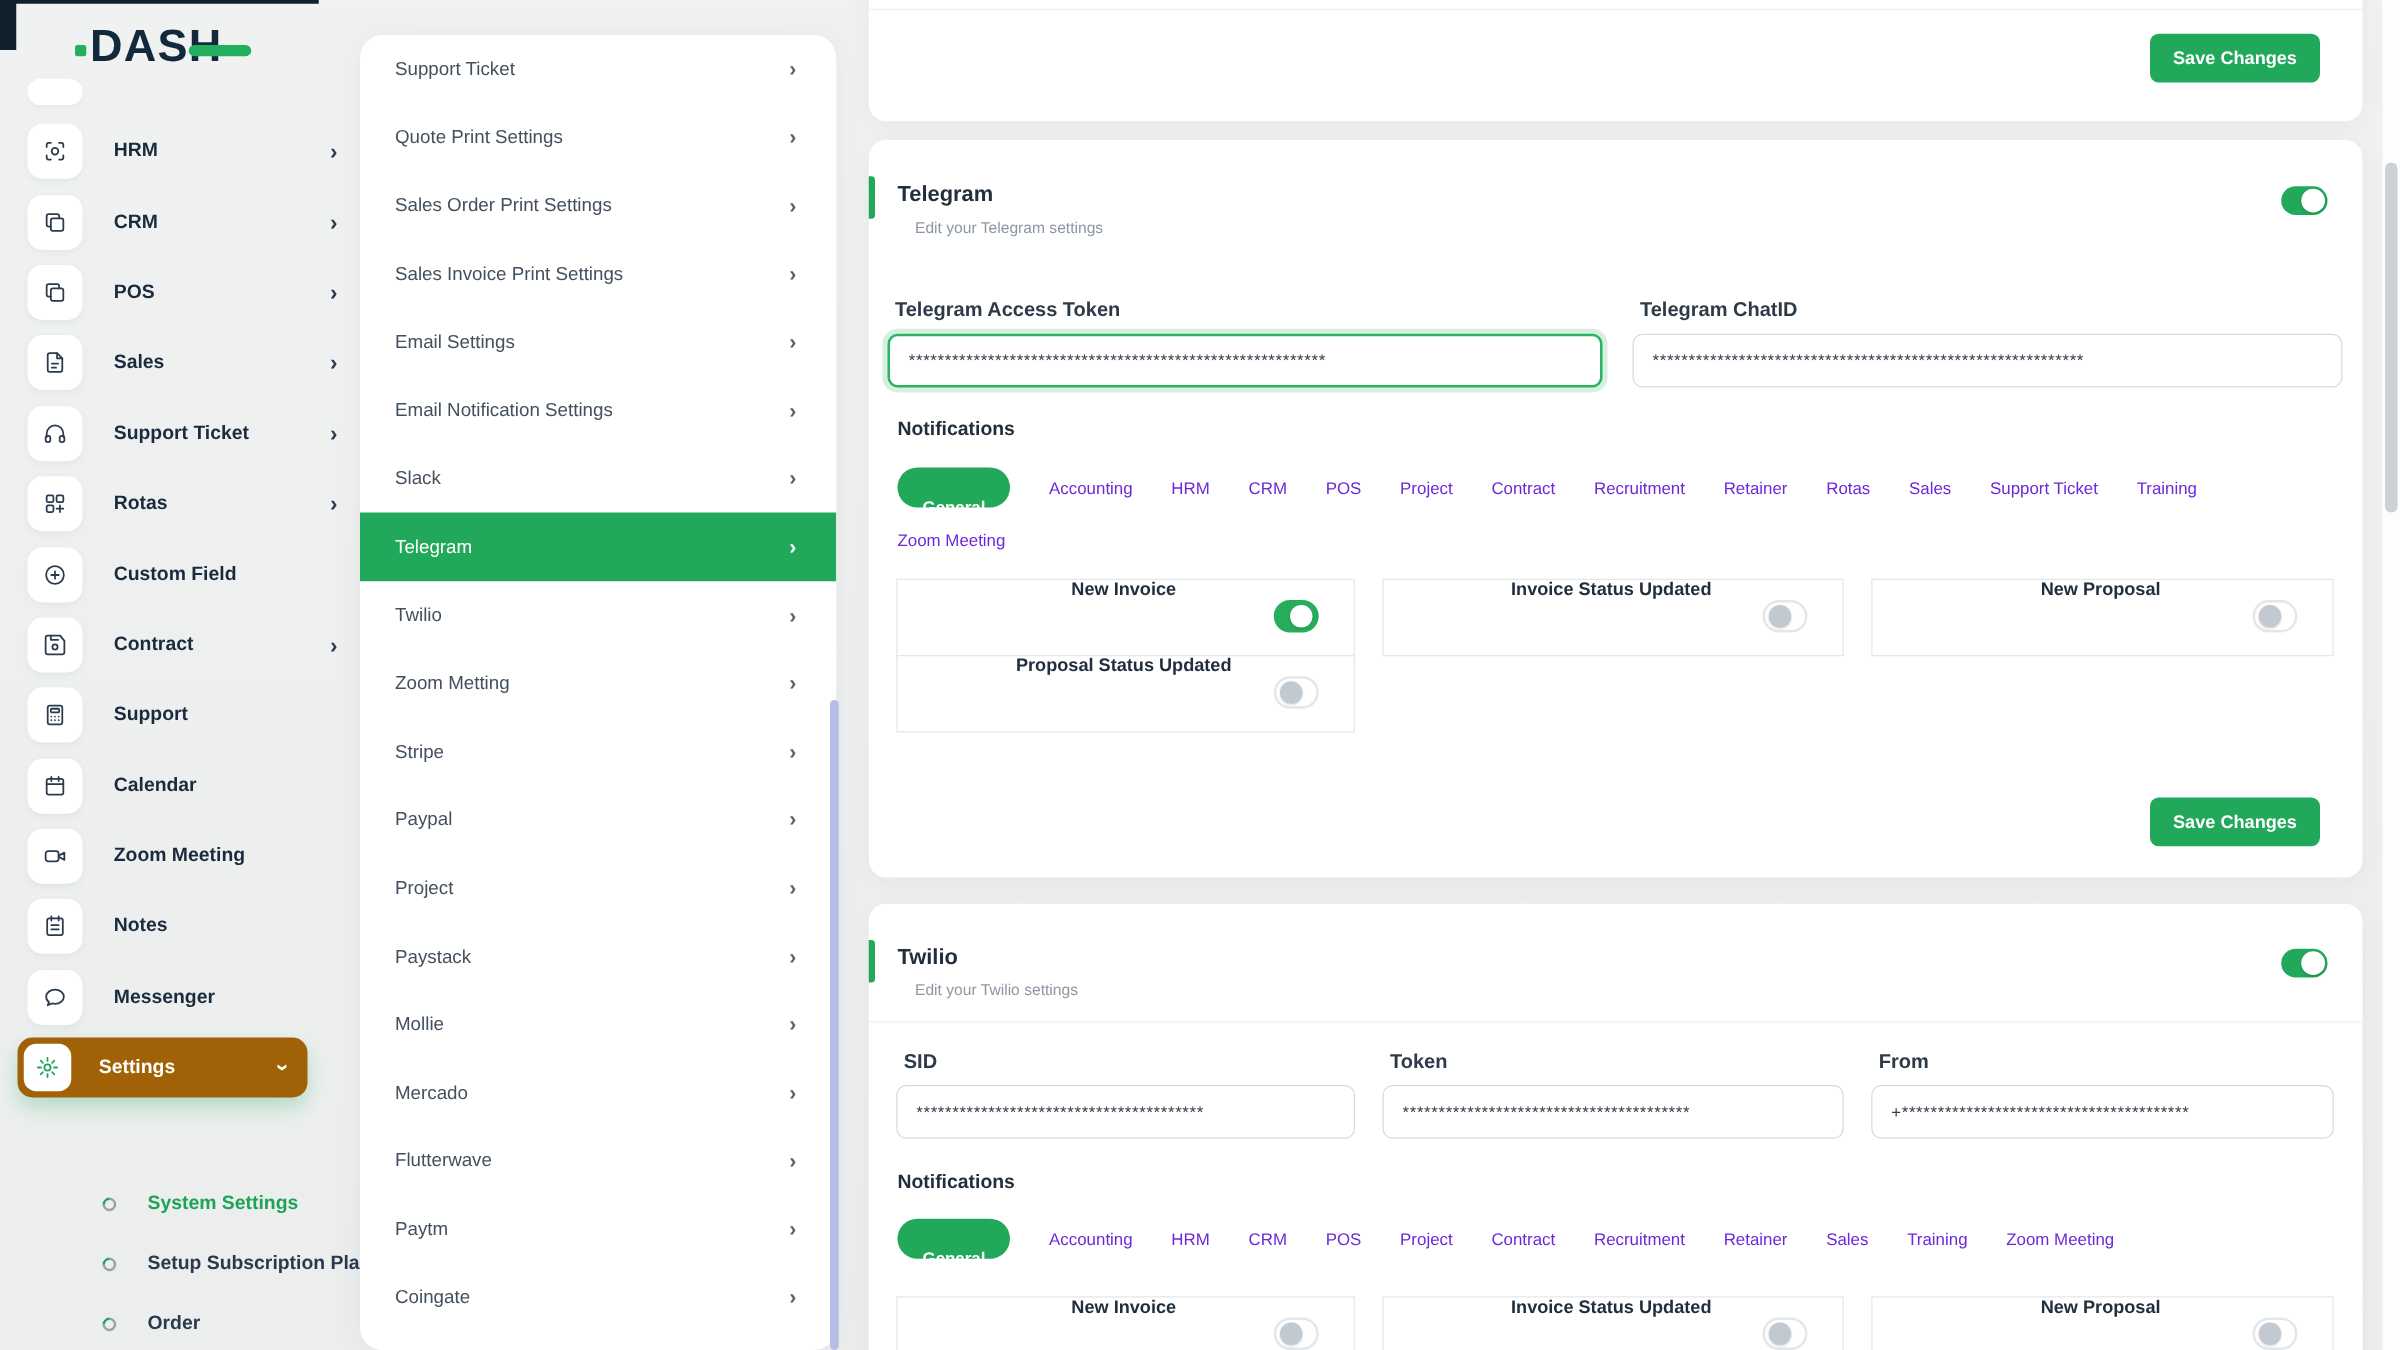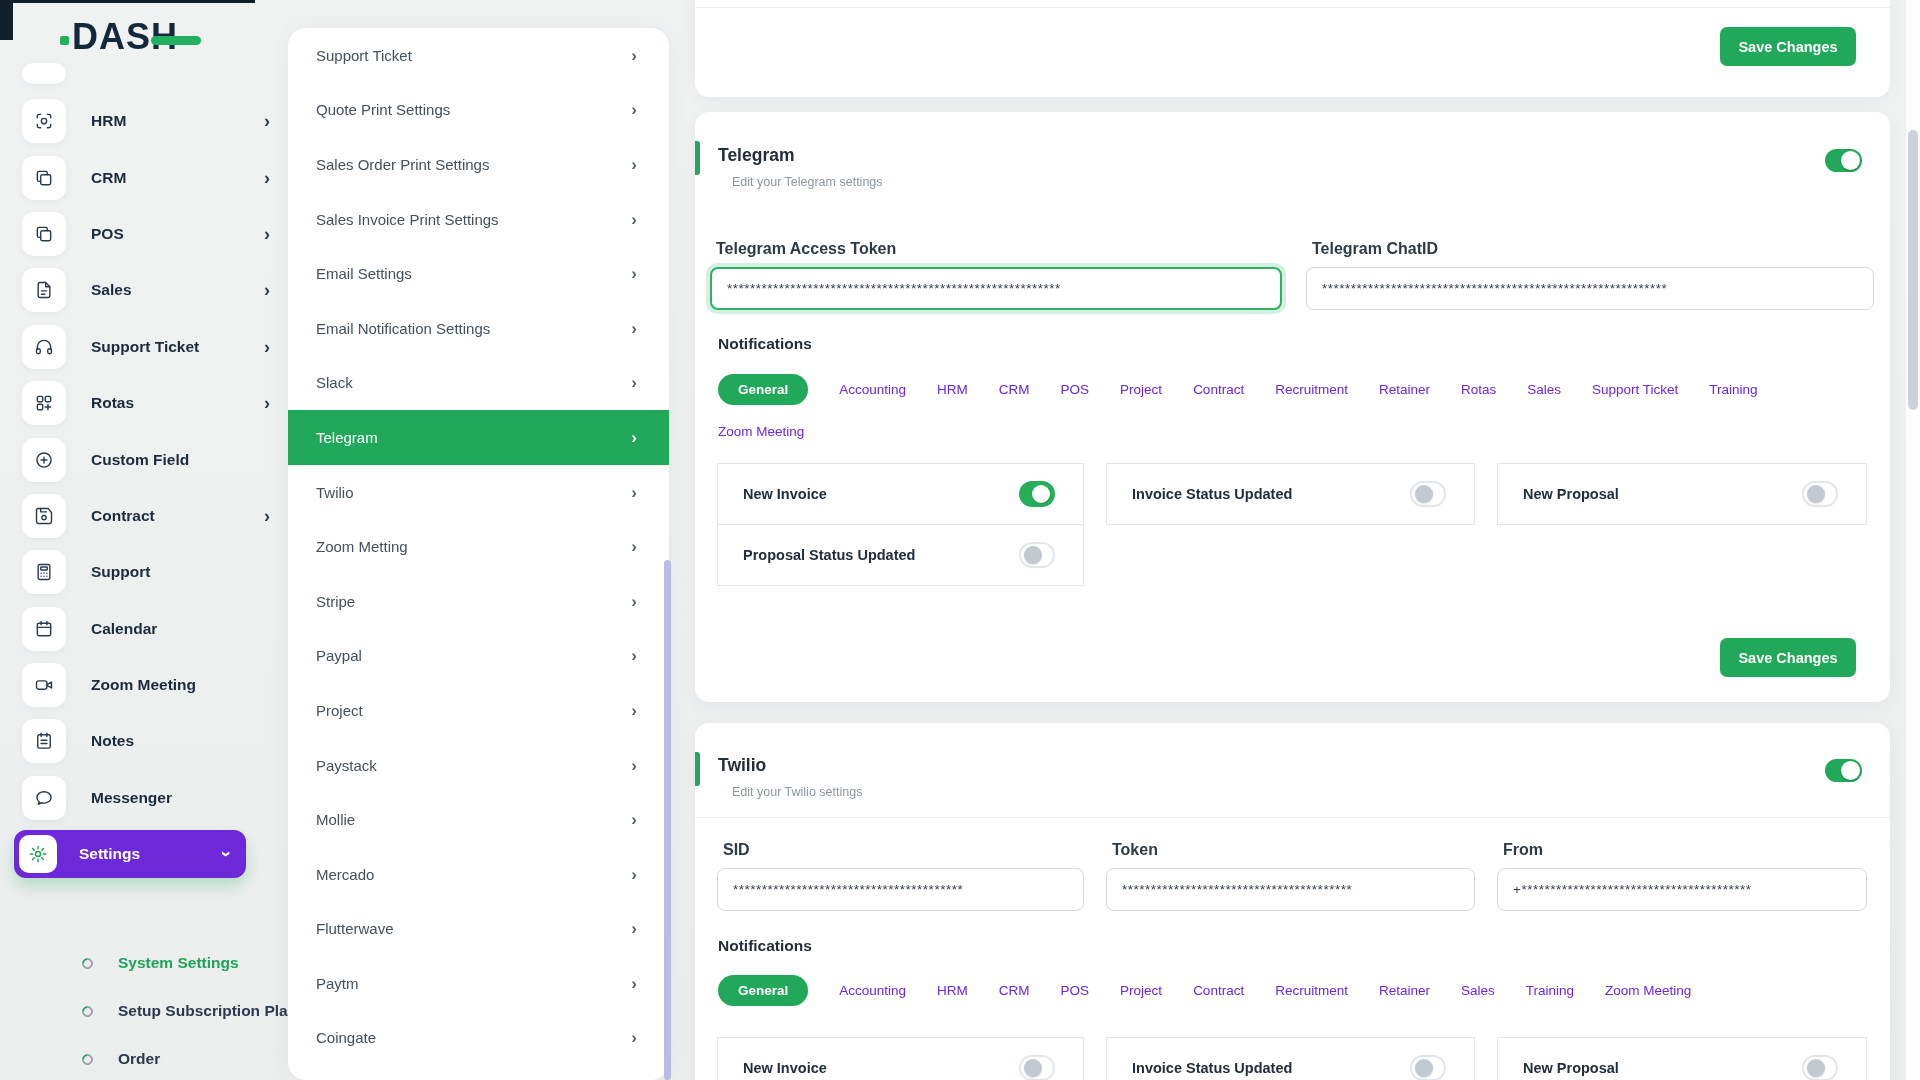--- a/index.html
+++ b/index.html
@@ -15,21 +15,21 @@
   .logo-text { font-size:36px; font-weight:800; letter-spacing:1px; color:#12293c; }
   .logo-dash { width:50px; height:9px; border-radius:5px; background:#22b05e; margin-left:-27px; margin-top:6px; }
   .partial-icon { position:absolute; left:22px; top:63px; width:44px; height:21px; background:#fff; border-radius:12px; box-shadow:0 2px 6px rgba(20,40,70,.05); }
 
   .nav { position:absolute; top:93px; left:0; width:300px; }
   .nav-item { height:56.4px; display:flex; align-items:center; padding:0 30px 0 22px; cursor:pointer; }
   .icon-box { width:44px; height:44px; border-radius:12px; background:#fff; color:#2b3b4e; display:flex; align-items:center; justify-content:center; margin-right:25px; box-shadow:0 2px 6px rgba(20,40,70,.05); flex:none; }
   .icon-box svg { width:20px; height:20px; }
   .nav-label { font-size:15.5px; font-weight:600; color:#1b2b3d; flex:1; }
   .nav-chevron { font-size:18px; font-weight:700; color:#2b3b4e; line-height:1; }
-  .nav-item.active { height:48px; margin:4.2px 54px 4.2px 14px; padding:0 16px 0 5px; border-radius:12px; background:#6d28d9; box-shadow:0 8px 16px rgba(34,168,90,.28); }
+  .nav-item.active { height:48px; margin:4.2px 54px 4.2px 14px; padding:0 16px 0 5px; border-radius:12px; background:#a16207; box-shadow:0 8px 16px rgba(34,168,90,.28); }
   .nav-item.active .icon-box { width:38px; height:38px; border-radius:10px; margin-right:22px; color:#1fa356; box-shadow:none; }
   .nav-item.active .nav-label { color:#fff; }
   .nav-item.active .nav-chevron { color:#fff; }
   .nav-chevron.down { transform:rotate(90deg); }
 
   .subnav { position:absolute; top:939px; left:0; width:300px; }
   .sub-item { height:48px; display:flex; align-items:center; padding-left:82px; cursor:pointer; }
   .bullet { width:11px; height:11px; border-radius:50%; border:2.5px solid #9aa3ad; border-left-color:#23a55c; transform:rotate(45deg); flex:none; }
   .sub-label { margin-left:25px; font-size:15.5px; font-weight:600; color:#2a3a4c; }
   .sub-item.active .sub-label { color:#1fa356; font-weight:700; }
@@ -64,24 +64,24 @@
 
   .flabel { display:block; font-size:16px; font-weight:600; color:#2d3a48; margin-bottom:9px; padding-left:6px; }
   .tinput { height:43px; border:1px solid #d6dadd; border-radius:8px; padding:0 15px; font-size:13.5px; letter-spacing:.5px; color:#333f4d; width:100%; background:#fff; font-family:inherit; outline:none; overflow:hidden; white-space:nowrap; }
   .tinput.focused { border:2px solid #2db162; box-shadow:0 0 0 4px rgba(45,177,98,.2); }
   .fields-telegram { position:absolute; left:15px; top:128px; display:grid; grid-template-columns:572px 568px; column-gap:24px; }
   .fields-twilio { position:absolute; left:22px; top:118px; display:grid; grid-template-columns:367px 369px 370px; column-gap:22px; }
 
   .section-title { position:absolute; left:23px; font-size:15.5px; font-weight:700; color:#232e3c; }
   .tabs { position:absolute; left:23px; width:1145px; display:flex; flex-wrap:wrap; column-gap:31px; row-gap:11px; align-items:center; }
   .tab { font-size:13.5px; color:#6d28d9; font-weight:500; height:31px; line-height:31px; cursor:pointer; white-space:nowrap; }
-  .tab.active { background:#22a85a; color:#fff; padding:0 20px; border-radius:16px; font-weight:600; }
+  .tab.active { background:#22a85a; color:#fff; padding:16px 20px; border-radius:16px; font-weight:600; }
 
   .nboxes { position:absolute; left:22px; display:grid; grid-template-columns:367px 369px 370px; column-gap:22px; row-gap:0; }
-  .nbox { border:1px solid #e3e7ea; height:62px; display:flex; align-items:center; padding:0 28px 0 25px; background:#fff; margin-top:-1px; }
+  .nbox { border:1px solid #e3e7ea; height:62px; display:flex; align-items:center; padding:0 28px 0 25px; background:#fff; margin-top:-1px;flex-direction:column; }
   .nlabel { font-size:14.5px; font-weight:700; color:#212e3d; }
   .switch-sm { width:36px; height:26px; border-radius:14px; position:relative; border:2px solid #e3e7ea; background:#fff; margin-left:auto; cursor:pointer; flex:none; }
   .switch-sm .knob { position:absolute; top:2px; left:3px; width:18px; height:18px; border-radius:50%; background:#c3c9d0; box-shadow:0 1px 2px rgba(0,0,0,.15); }
   .switch-sm.on { background:#28ad5b; border-color:#28ad5b; }
   .switch-sm.on .knob { background:#fff; left:auto; right:3px; }
 
   .btn-green { background:#22a85a; color:#fff; border:none; border-radius:7px; font-size:14.5px; font-weight:600; width:136px; height:39px; cursor:pointer; font-family:inherit; position:absolute; }
 
   .page-scrolltrack { position:absolute; right:0; top:0; width:14px; height:1080px; background:#fdfdfd; }
   .page-scrollthumb { position:absolute; right:2px; top:130px; width:10px; height:280px; border-radius:5px; background:#ccd2d8; }

